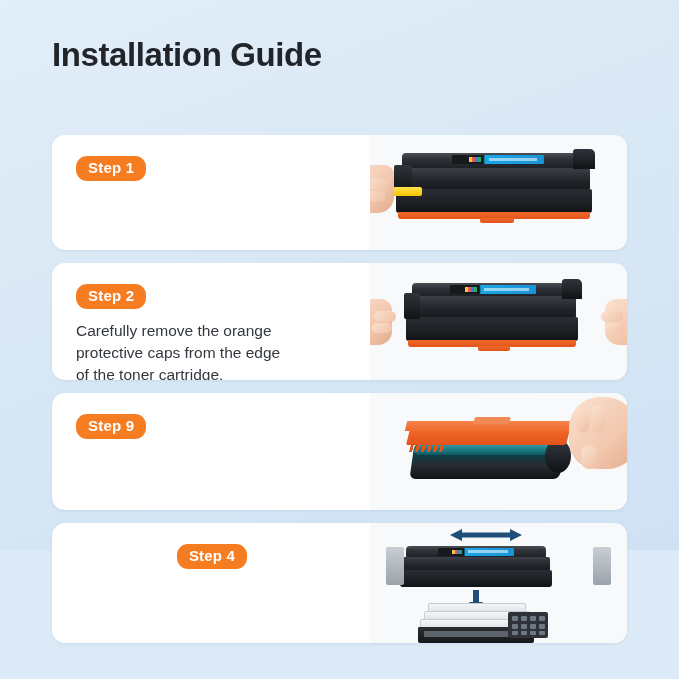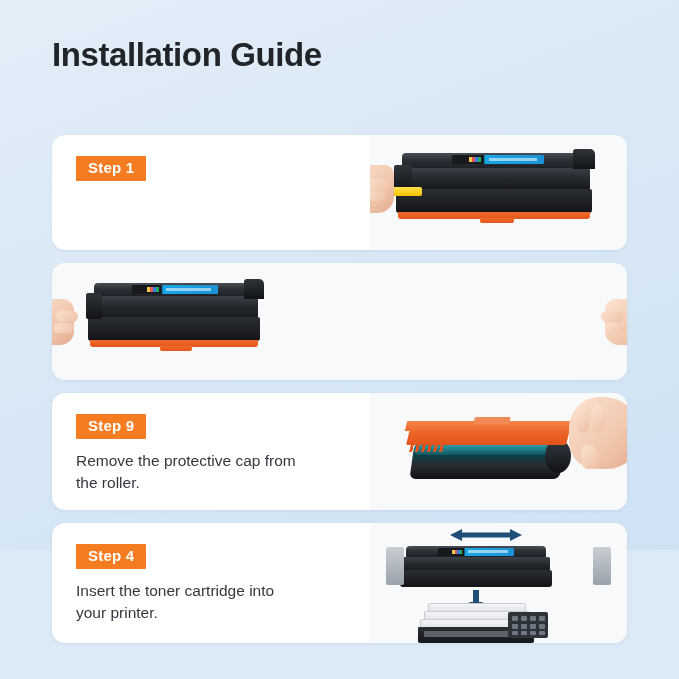--- a/index.html
+++ b/index.html
@@ -62,41 +62,41 @@
     padding: 21px 22px 20px 24px;
     box-sizing: border-box;
   }
   .badge {
     display: inline-block;
     background: #f57c20;
     color: #ffffff;
     font-size: 15px;
     font-weight: bold;
     padding: 4px 12px 5px 12px;
-    border-radius: 1px;
+    border-radius: 11px;
     line-height: 1.05;
     letter-spacing: 0.2px;
   }
   .step-desc {
     margin: 11px 0 0 0;
     font-size: 15.5px;
     line-height: 1.42;
     color: #33383f;
     white-space: pre-line;
   }
   .card-img {
     flex: 1 1 auto;
     position: relative;
     background: #f8f9fa;
     overflow: hidden;
   }
   .card-1 { height: 115px; }
   .card-2 { height: 117px; }
   .card-3 { height: 117px; }
-  .card-4 { height: 120px; }
+  .card-4 { height: 120px; text-align: center; }
 
   
   .art { position: absolute; inset: 0; }
   .cart-top {
     position: absolute;
     background: linear-gradient(180deg, #4a4f56 0%, #2e3238 38%, #1c1f24 100%);
     border-radius: 4px 4px 2px 2px;
   }
   .cart-mid {
     position: absolute;
@@ -223,20 +223,26 @@
           <div class="tape" style="left:6px; top:52px; width:46px; height:9px;"></div>
 
           <div class="hand" style="left:-22px; top:30px; width:46px; height:48px; border-radius:50% 20% 35% 50%;"></div>
           <div class="finger" style="left:-4px; top:44px; width:24px; height:11px; border-radius:6px;"></div>
           <div class="finger" style="left:-6px; top:56px; width:22px; height:10px; border-radius:6px;"></div>
         </div>
       </div>
     </div>
 
     <div class="card card-2">
+      <div class="card-text">
+        <span class="badge">Step 2</span>
+        <p class="step-desc">Carefully remove the orange
+protective caps from the edge
+of the toner cartridge.</p>
+      </div>
       <div class="card-img">
         <div class="art">
           <div class="cart-top" style="left:42px; top:20px; width:160px; height:14px;"></div>
           <div class="label" style="left:80px; top:22px; width:86px; height:9px;">
             <div class="label-dots"></div>
             <div class="label-txt"></div>
           </div>
           <div class="cart-mid" style="left:38px; top:33px; width:168px; height:22px;"></div>
           <div class="cart-low" style="left:36px; top:54px; width:172px; height:24px;"></div>
           <div class="cart-orange" style="left:38px; top:77px; width:168px; height:7px;"></div>
@@ -251,22 +257,20 @@
           <div class="hand" style="right:-26px; top:36px; width:48px; height:46px; border-radius:25% 50% 50% 30%;"></div>
           <div class="finger" style="right:4px; top:48px; width:22px; height:11px; border-radius:6px;"></div>
           <div class="finger" style="right:2px; top:60px; width:20px; height:10px; border-radius:6px;"></div>
         </div>
       </div>
     </div>
 
     <div class="card card-3">
       <div class="card-text">
         <span class="badge">Step 9</span>
-        <p class="step-desc">Remove the protective cap from
-the roller.</p>
       </div>
       <div class="card-img">
         <div class="art">
 
           <div class="roller3" style="left:42px; top:50px; width:150px; height:36px; transform:skewX(-8deg);"></div>
           <div style="position:absolute; left:44px; top:52px; width:146px; height:10px; background:linear-gradient(180deg,#2a9aa6,#0f5660); transform:skewX(-8deg); border-radius:5px;"></div>
           <div style="position:absolute; left:175px; top:46px; width:26px; height:34px; background:linear-gradient(180deg,#343840,#101215); border-radius:50%;"></div>
 
           <div class="cap3" style="left:38px; top:36px; width:160px; height:16px; transform:skewX(-14deg); border-radius:2px;"></div>
           <div class="cap3" style="left:36px; top:28px; width:164px; height:10px; transform:skewX(-14deg); background:linear-gradient(180deg,#f7834a,#ef6b2c);"></div>
@@ -278,22 +282,20 @@
           <div class="finger" style="right:38px; top:14px; width:13px; height:26px; border-radius:7px;"></div>
           <div class="finger" style="right:22px; top:12px; width:13px; height:28px; border-radius:7px;"></div>
           <div class="finger" style="right:30px; top:52px; width:16px; height:24px; border-radius:8px;"></div>
         </div>
       </div>
     </div>
 
     <div class="card card-4">
       <div class="card-text">
         <span class="badge">Step 4</span>
-        <p class="step-desc">Insert the toner cartridge into
-your printer.</p>
       </div>
       <div class="card-img">
         <div class="art">
 
           <svg class="arrow-h" style="left:78px; top:4px;" width="76" height="16" viewBox="0 0 76 16">
             <path d="M2 8 L14 2 L14 5.5 L62 5.5 L62 2 L74 8 L62 14 L62 10.5 L14 10.5 L14 14 Z" fill="#1f4e79"></path>
           </svg>
 
           <div class="cart-top" style="left:36px; top:23px; width:140px; height:12px;"></div>
           <div class="label" style="left:68px; top:25px; width:76px; height:8px;">

